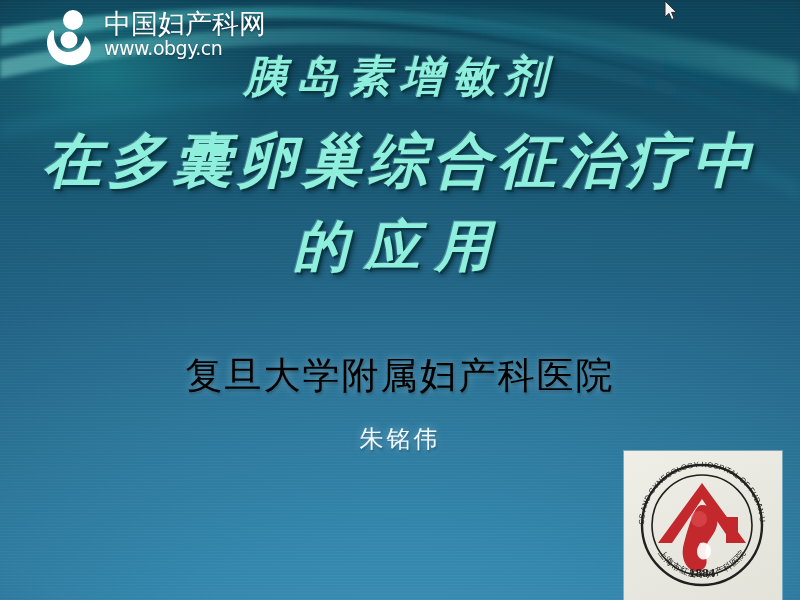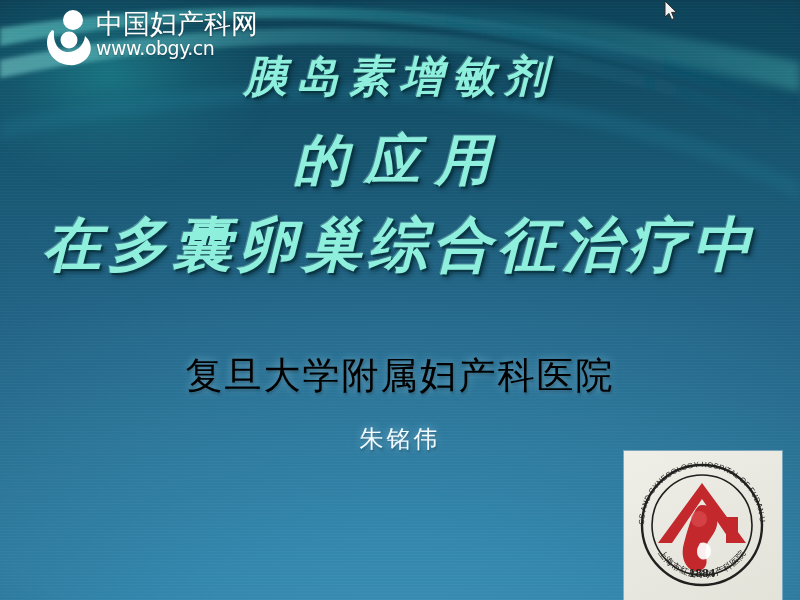--- a/index.html
+++ b/index.html
@@ -63,20 +63,21 @@
     background-image:
       repeating-linear-gradient(0deg, rgba(255,255,255,.5) 0 1px, rgba(0,0,0,0) 1px 3px);
   }
 
   
   .watermark {
     position: absolute;
     left: 44px; top: 5px;
     display: flex;
     align-items: flex-start;
+    gap: 8px;
     z-index: 7;
   }
   .wm-mark { width: 52px; height: 58px; flex: none; margin-top: 4px; }
   .wm-text { display: flex; flex-direction: column; line-height: 1; padding-top: 5px; }
   .wm-cn {
     color: #ffffff;
     font-size: 27px;
     letter-spacing: 0px;
     font-weight: 400;
     text-shadow: 0 1px 2px rgba(0,0,0,.35);
@@ -208,22 +209,22 @@
                C12,55 3,45 3,33 C3,28 5,24 8,21 Z" fill="#ffffff"></path>
     </svg>
     <div class="wm-text">
       <div class="wm-cn">中国妇产科网</div>
       <div class="wm-url">www.obgy.cn</div>
     </div>
   </div>
 
   <div class="title-block">
     <div class="title-line title-line-1">胰岛素增敏剂</div>
+    <div class="title-line title-line-2">在多囊卵巢综合征治疗中</div>
     <div class="title-line title-line-3">的应用</div>
-    <div class="title-line title-line-2">在多囊卵巢综合征治疗中</div>
   </div>
 
   <div class="presenter">
     <div class="org">复旦大学附属妇产科医院</div>
     <div class="author">朱铭伟</div>
   </div>
 
   <div class="emblem-panel">
     <svg class="emblem-svg" viewBox="0 0 152 152">
       <defs>

